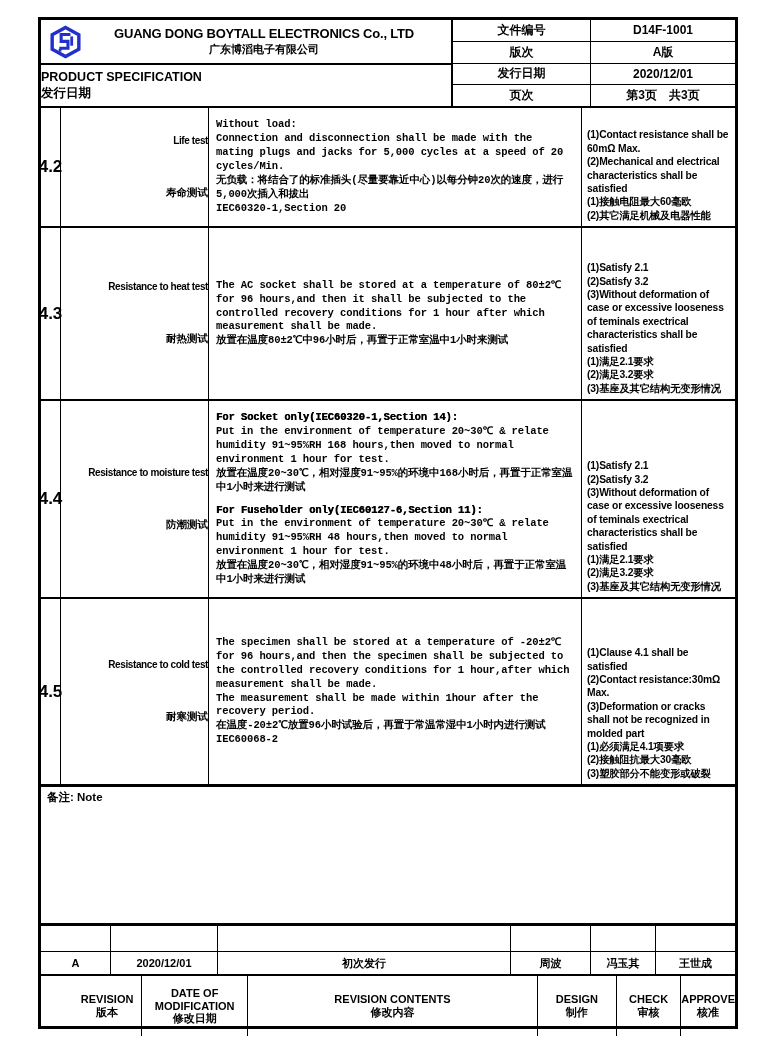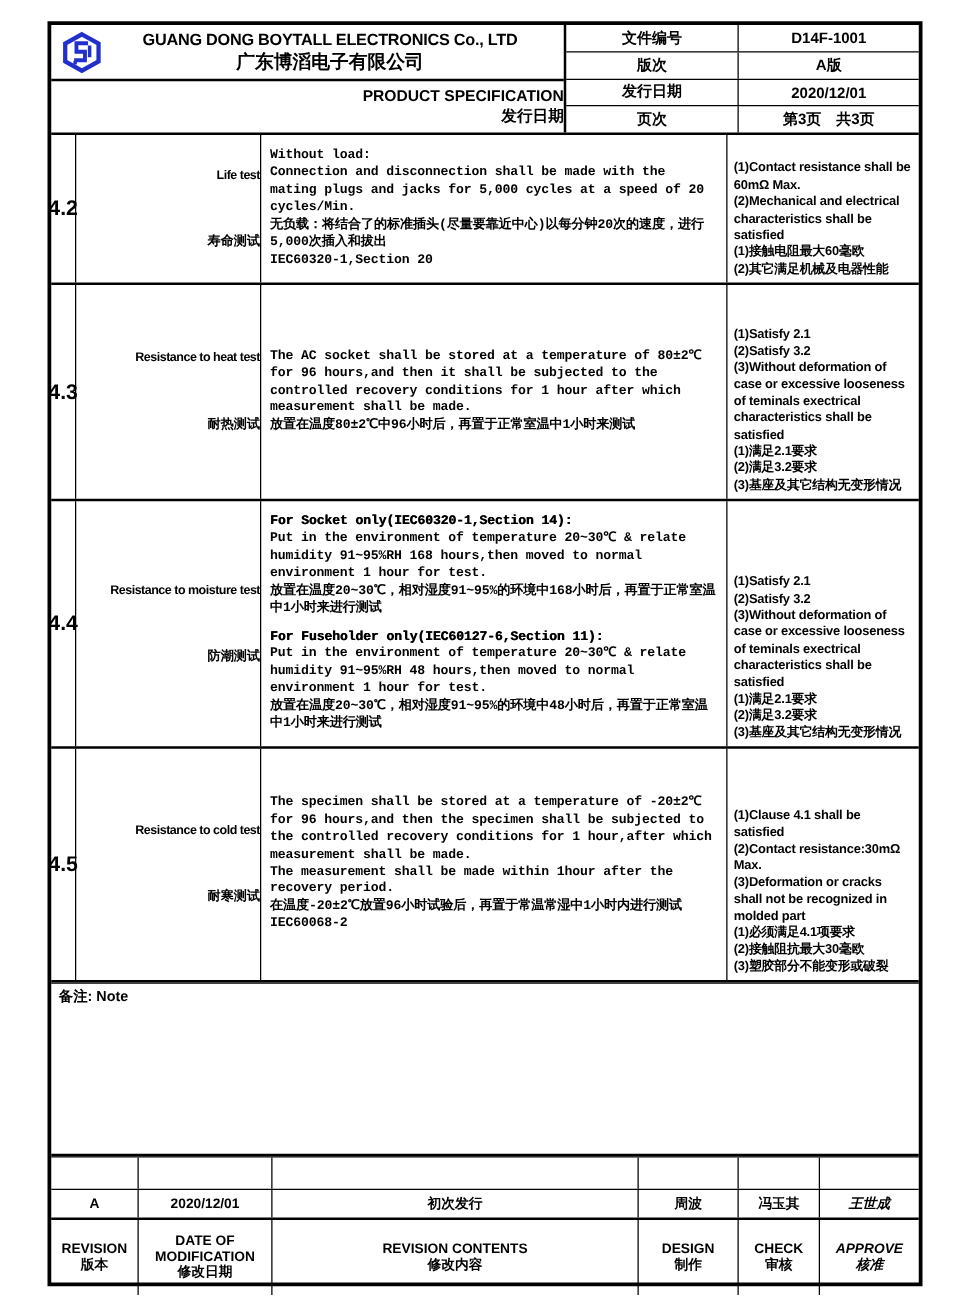--- a/index.html
+++ b/index.html
@@ -11,22 +11,22 @@
     position:absolute;left:38px;top:17px;width:694px;height:1006px;
     border:3px solid #000;background:#fff;box-sizing:content-box;
   }
   
   .header{height:88px;display:flex;border-bottom:2px solid #000;box-sizing:border-box;}
   .header-left{width:412px;border-right:2px solid #000;box-sizing:border-box;display:flex;flex-direction:column;}
   .company-block{height:45px;border-bottom:2px solid #000;box-sizing:border-box;position:relative;
     display:flex;flex-direction:column;justify-content:center;align-items:center;}
   .logo{position:absolute;left:9px;top:1px;}
   .company-en{font-size:13px;letter-spacing:-0.2px;padding-left:36px;}
-  .company-cn{font-size:15px;margin-top:1px;padding-left:36px;}
-  .title-block{flex:1;display:flex;flex-direction:column;justify-content:center;align-items:flex-end;}
+  .company-cn{font-size:11px;margin-top:1px;padding-left:36px;}
+  .title-block{flex:1;display:flex;flex-direction:column;justify-content:center;align-items:flex-start;}
   .title-en{font-size:12.5px;}
   .title-cn{font-size:12.5px;margin-top:1px;}
   .header-right{flex:1;display:flex;flex-direction:column;}
   .info-row{flex:1;display:flex;border-bottom:1.5px solid #000;box-sizing:border-box;}
   .info-row:last-child{border-bottom:none;}
   .info-label{width:138px;border-right:1.5px solid #000;box-sizing:border-box;display:flex;align-items:center;justify-content:center;font-size:12px;}
   .info-value{flex:1;display:flex;align-items:center;justify-content:center;font-size:12px;}
   
   .test-row{display:flex;border-bottom:2px solid #000;box-sizing:border-box;}
   .test-row:nth-of-type(1){height:120px;}
@@ -43,25 +43,25 @@
     padding:4px 5px;box-sizing:border-box;font-size:10.3px;line-height:1.3;letter-spacing:-0.15px;}
   .content-line{min-height:9px;}
   .strong{text-shadow:0.4px 0 0 #000;}
   
   .note-box{height:139px;border-top:1px solid #000;border-bottom:2px solid #000;box-sizing:border-box;padding:3px 6px;font-size:11.5px;}
   
   .rev-table{border-top:1px solid #000;display:flex;flex-direction:column;}
   .rev-row{display:flex;box-sizing:border-box;}
   .rev-row.empty{height:26px;border-bottom:1.5px solid #000;}
   .rev-row.entry{height:24px;border-bottom:2px solid #000;}
-  .rev-row.headers{height:60px;}
+  .rev-row.headers{height:60px;margin-left:32px;}
   .rev-cell{border-right:1.5px solid #000;box-sizing:border-box;display:flex;flex-direction:column;align-items:center;justify-content:center;
     text-align:center;font-size:11px;line-height:1.18;}
   .rev-cell:last-child{border-right:none;}
-  .rc1{width:70px;}.rc2{width:107px;}.rc3{width:293px;}.rc4{width:80px;}.rc5{width:65px;}.rc6{flex:1;font-style:italic;}
+  .rc1{width:70px;}.rc2{width:107px;}.rc3{width:293px;}.rc4{width:80px;}.rc5{width:65px;}.rc6{flex:1;}
 </style>
 </head>
 <body>
 
 <div class="doc">
 
   <div class="header">
     <div class="header-left">
       <div class="company-block">
         <span class="logo">

